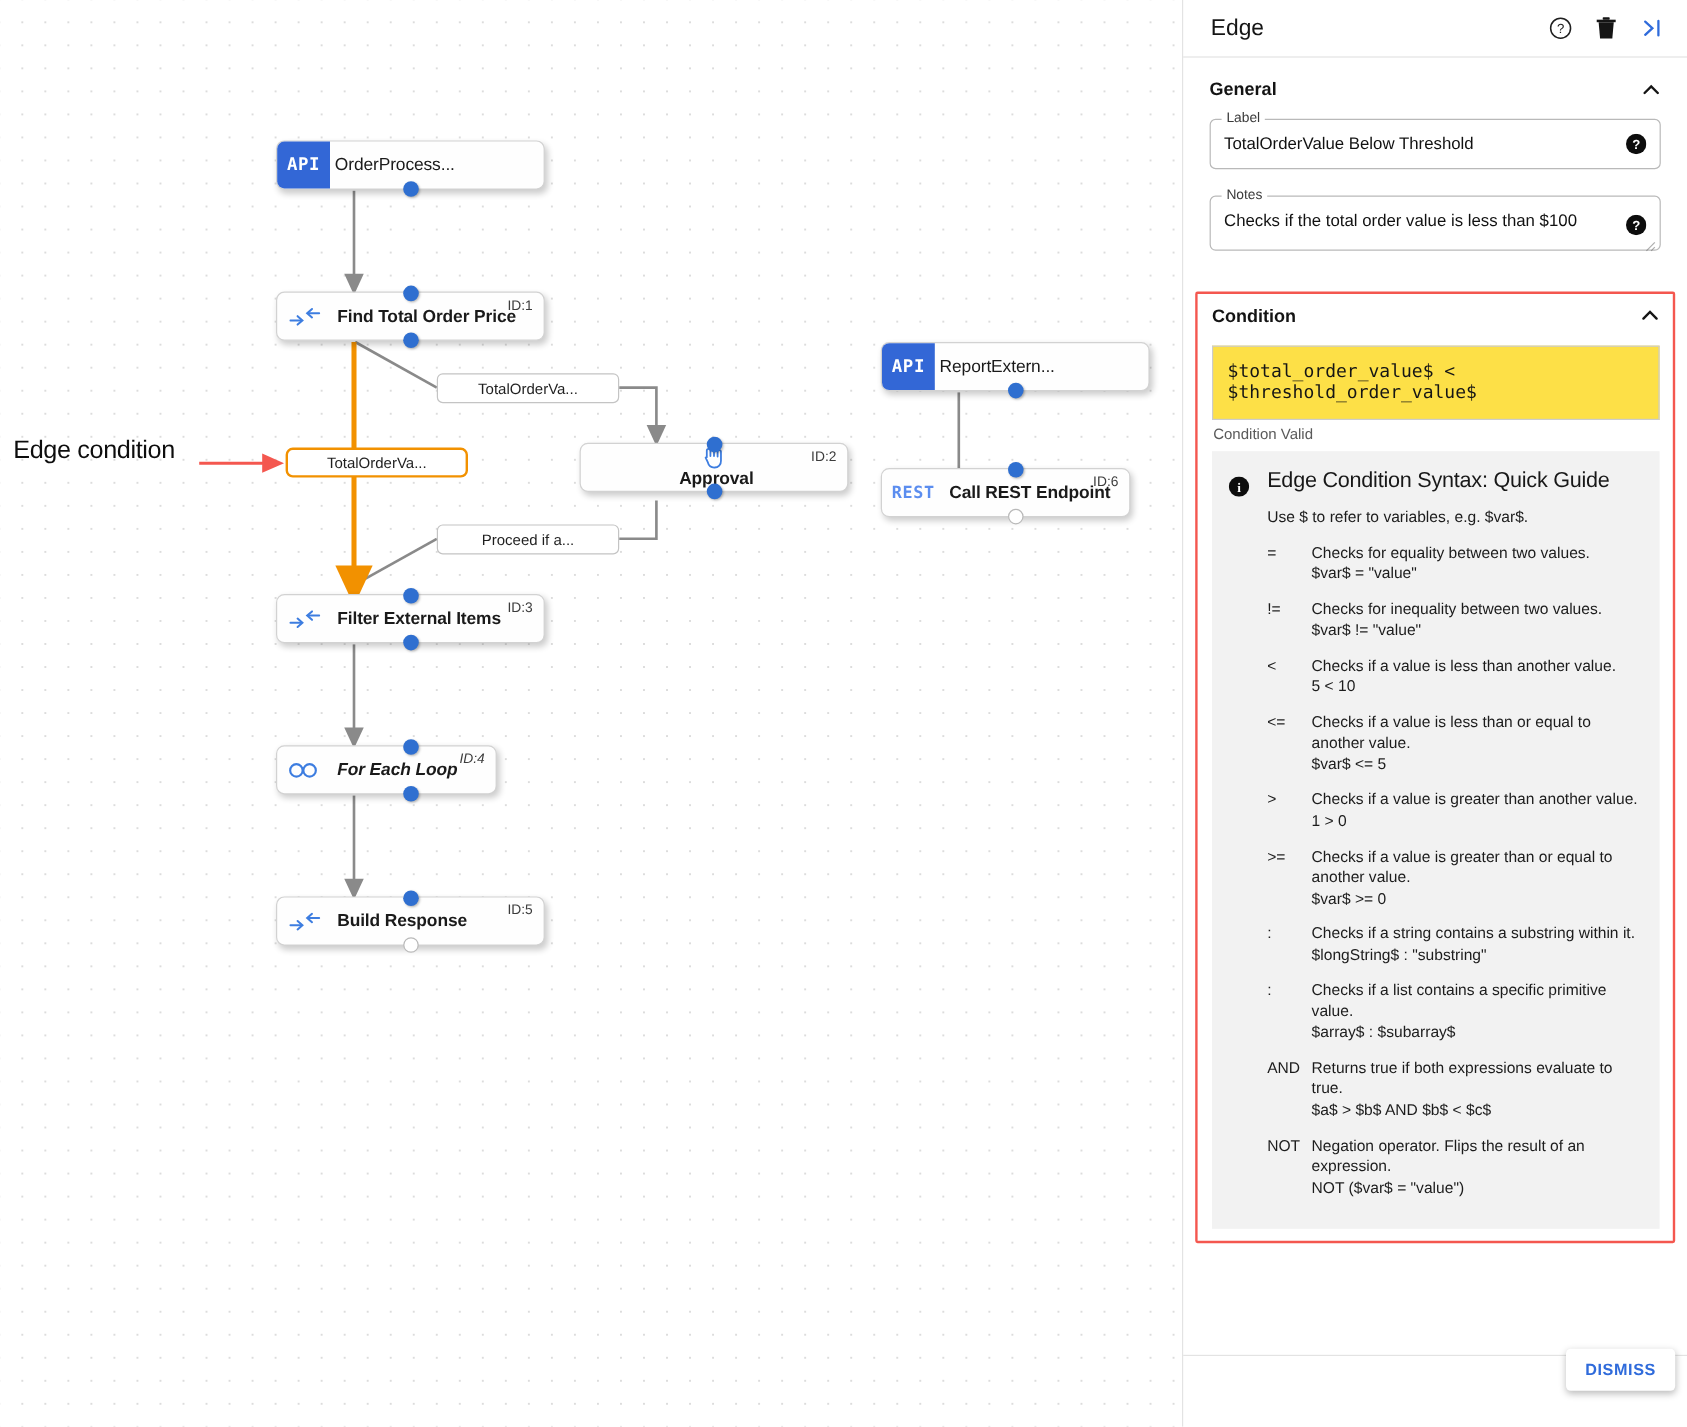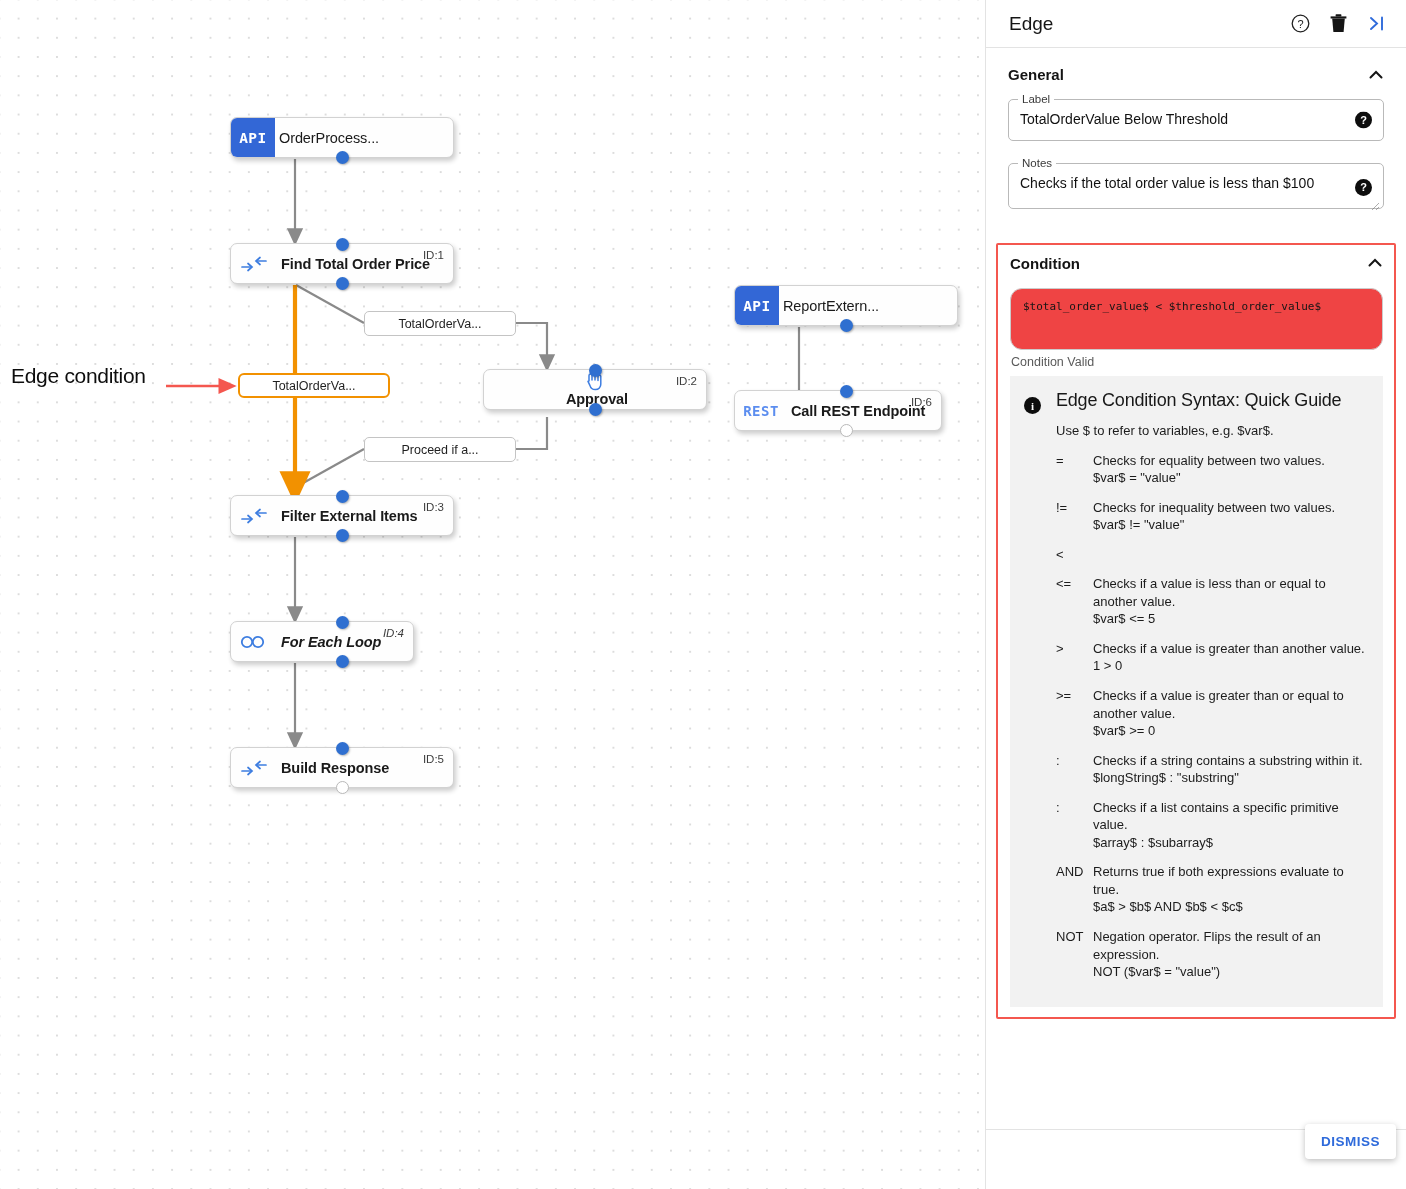--- a/index.html
+++ b/index.html
@@ -148,26 +148,26 @@
   
   .condition-wrap {
     margin: 8px 10px 0 10px;
     border: 2px solid #f4574f;
     border-radius: 2px;
     padding: 10px 11px 10px 12px;
     background: #fff;
   }
   .cond-input {
     border: 1px solid #cccccc;
-    border-radius: 12px;
+    border-radius: 0;
     height: 62px;
     padding: 11px 12px;
     font-family: "DejaVu Sans Mono", monospace;
-    font-size: 11px; color: #151515;
-    background: #ef4444;
+    font-size: 15px; color: #151515;
+    background: #fde047;
   }
   .cond-valid { font-size: 12.5px; color: #5a5a5a; margin: 5px 0 7px 1px; }
 
   .guide {
     background: #f2f2f2;
     padding: 14px 14px 14px 14px;
     display: flex; gap: 14px;
   }
   .guide-icon { flex: 0 0 18px; padding-top: 7px; }
   .guide-main { flex: 1; }
@@ -449,20 +449,24 @@
                 </div>
                 <div class="op-row">
                   <div class="op-key">!=</div>
                   <div class="op-body">
                     <div class="op-desc">Checks for inequality between two values.</div>
                     <div class="op-ex">$var$ != "value"</div>
                   </div>
                 </div>
                 <div class="op-row">
                   <div class="op-key">&lt;</div>
+                  <div class="op-body">
+                    <div class="op-desc">Checks if a value is less than another value.</div>
+                    <div class="op-ex">5 &lt; 10</div>
+                  </div>
                 </div>
                 <div class="op-row">
                   <div class="op-key">&lt;=</div>
                   <div class="op-body">
                     <div class="op-desc">Checks if a value is less than or equal to another value.</div>
                     <div class="op-ex">$var$ &lt;= 5</div>
                   </div>
                 </div>
                 <div class="op-row">
                   <div class="op-key">&gt;</div>

